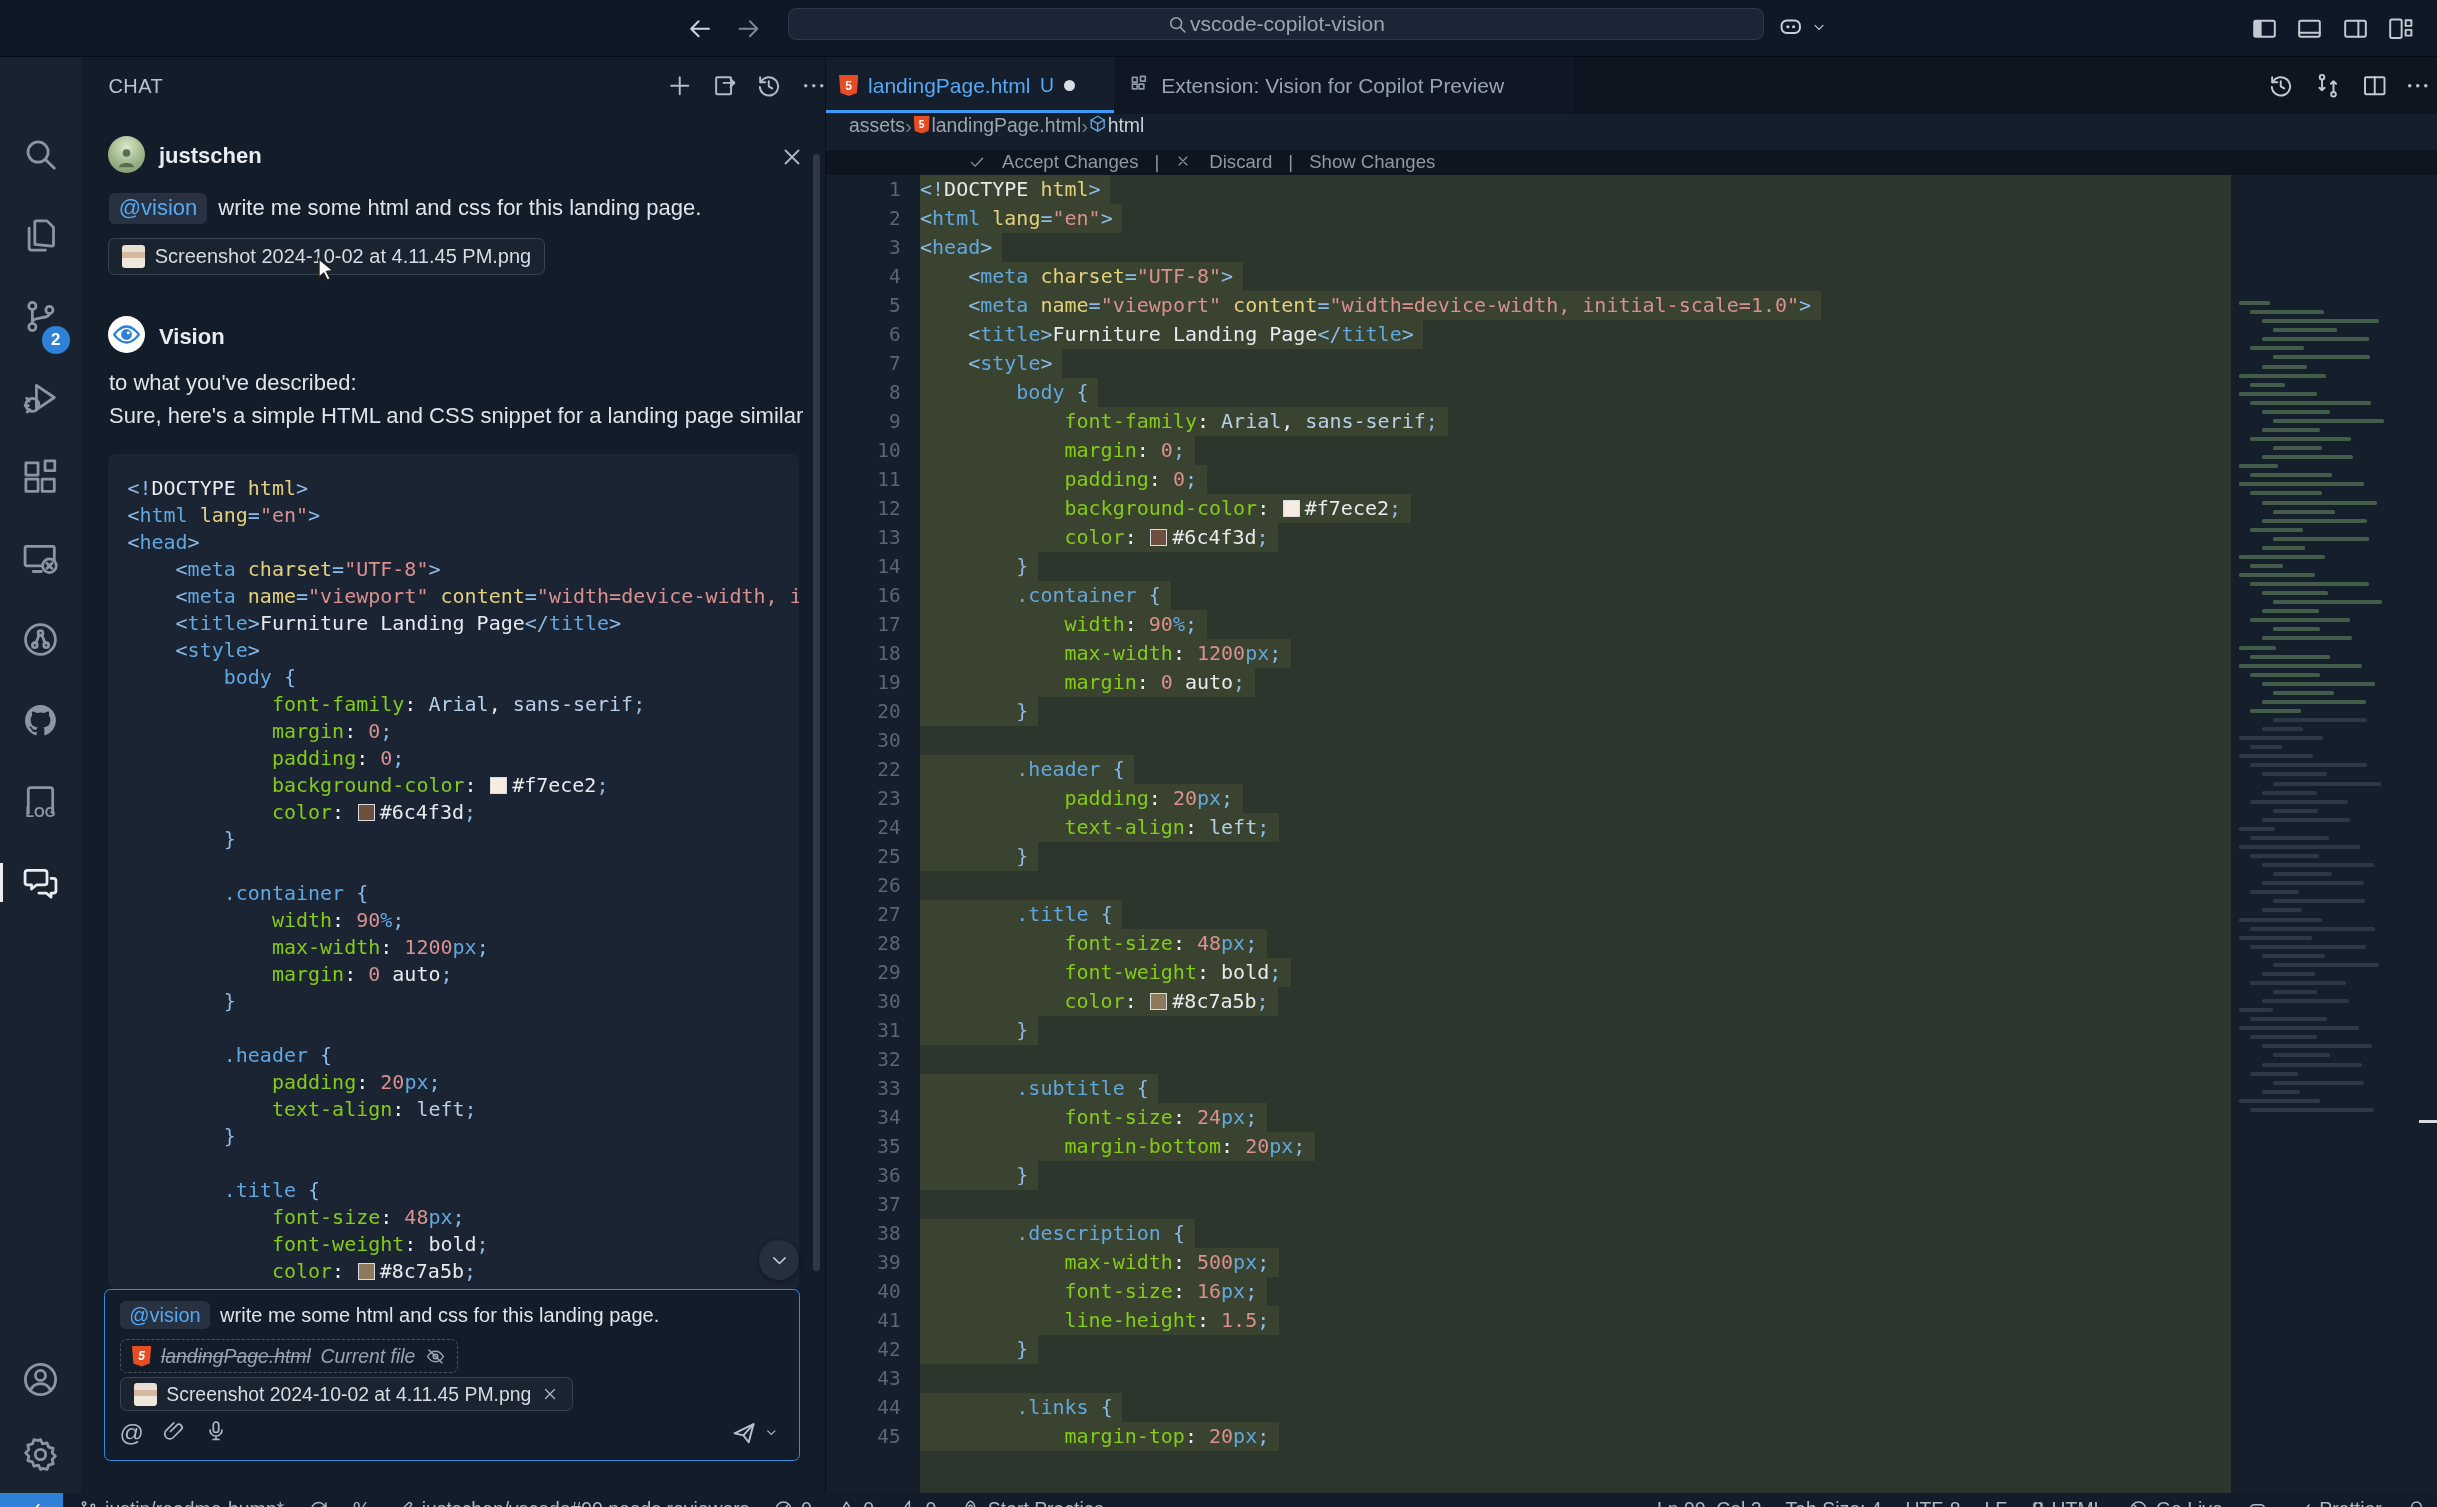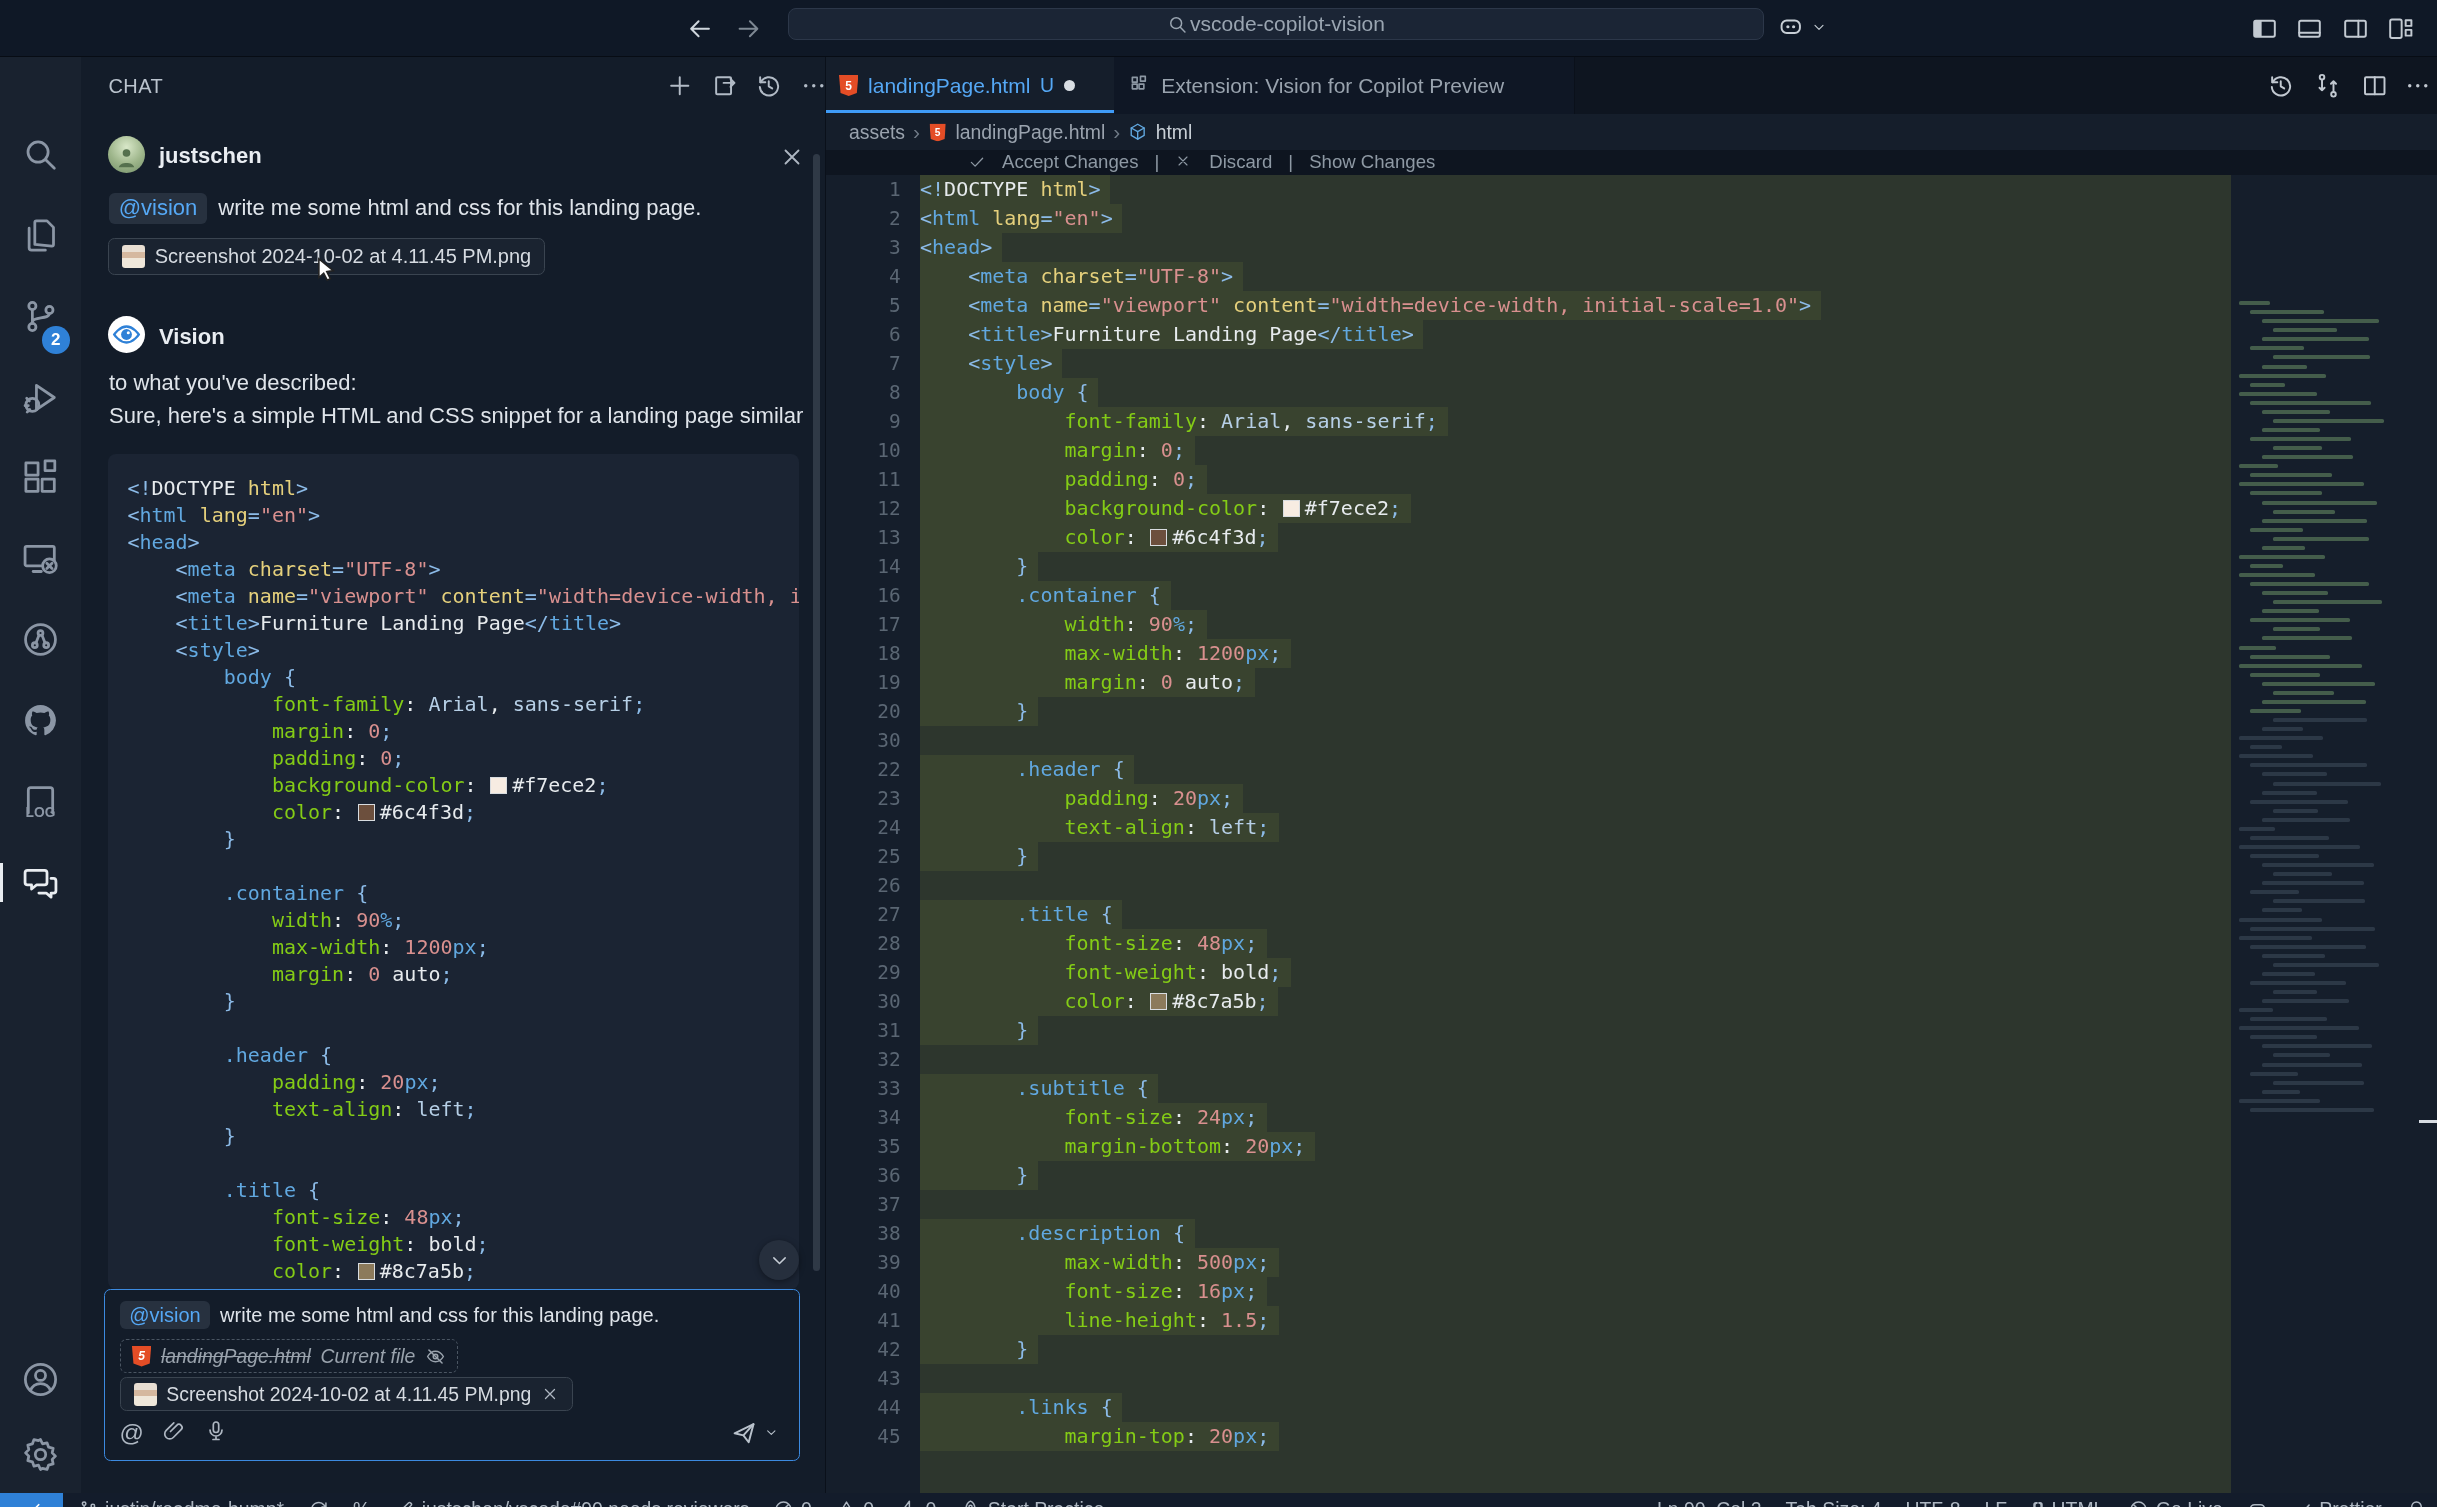--- a/index.html
+++ b/index.html
@@ -79,22 +79,22 @@
   #tab1 { left:0; top:0; width:288px; height:57px; background:#151e2b; display:flex; align-items:center; gap:9.7px;
           padding:0 13px; }
   #tab1-underline { left:0; top:53px; width:288px; height:3.2px; background:#3f9bf7; }
   #tab1 .tab-label { color:#55a8f5; font-size:21px; }
   #tab1 .tab-mod { color:#55a8f5; font-size:19.4px; }
   .unsaved-dot { width:11.3px; height:11.3px; border-radius:50%; background:#d9dee3; }
   #tab2 { left:288px; top:0; width:461px; height:57px; background:#0f1725; border-right:0.8px solid #0a101a;
           display:flex; align-items:center; gap:9.7px; padding:0 14.6px; color:#99a3ae; font-size:21px; }
   #tab2 .ic { color:#8d98a4; }
   .ed-action { top:14.6px; width:29px; height:29px; color:#c2c9d1; }
-  #breadcrumbs { left:0; top:57px; width:1612px; height:36px; background:#151e2b; display:flex; align-items:center;
-                 gap:8px; padding-left:23px; font-size:19.4px; color:#9aa3ae; }
+  #breadcrumbs { left:0; top:57px; width:1612px; height:36px; background:#151e2b; display:flex; 
+                 gap:0; padding-left:23px; font-size:19.4px; color:#9aa3ae; }
   #breadcrumbs .sep { color:#707b87; font-size:21px; }
   #crumb-symbol { color:#c8cfd6; }
   #codelens { left:142px; top:94px; font-size:18.6px; color:#8e99a4; display:flex; gap:16px; align-items:center; }
   #codelens .cl-ic { width:18px; height:18px; color:#8e99a4; }
 
   #code-viewport { left:0; top:118px; width:1612px; height:1318px;
                    background:linear-gradient(90deg,#151e2b 0 94px,#2d362d 94px 1405px,#151e2b 1405px); }
   .code-row { display:flex; height:29px; align-items:center; font:20px/29px "DejaVu Sans Mono",monospace; }
   .ln { width:94px; min-width:94px; text-align:right; padding-right:19.4px; color:#5a6673; font-size:19.4px; }
   .line-body { flex:1; height:29px; }

